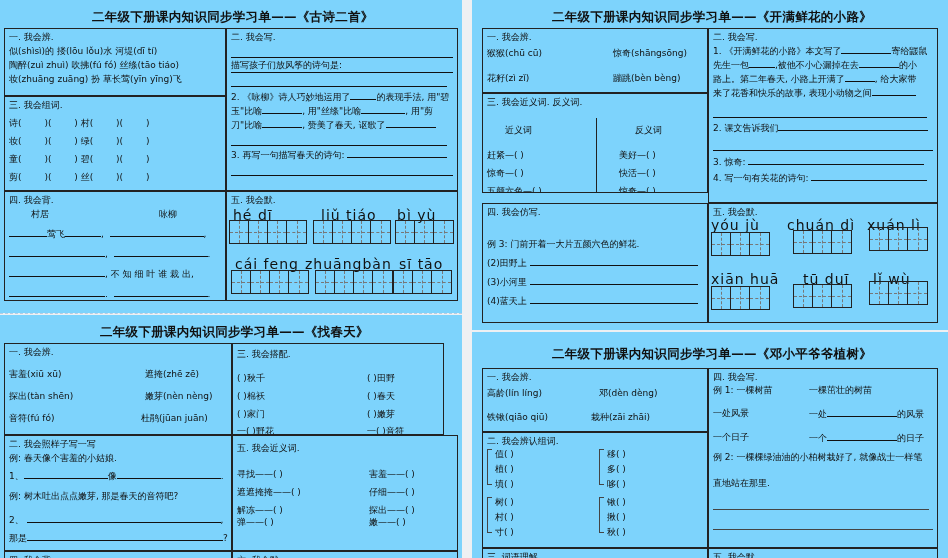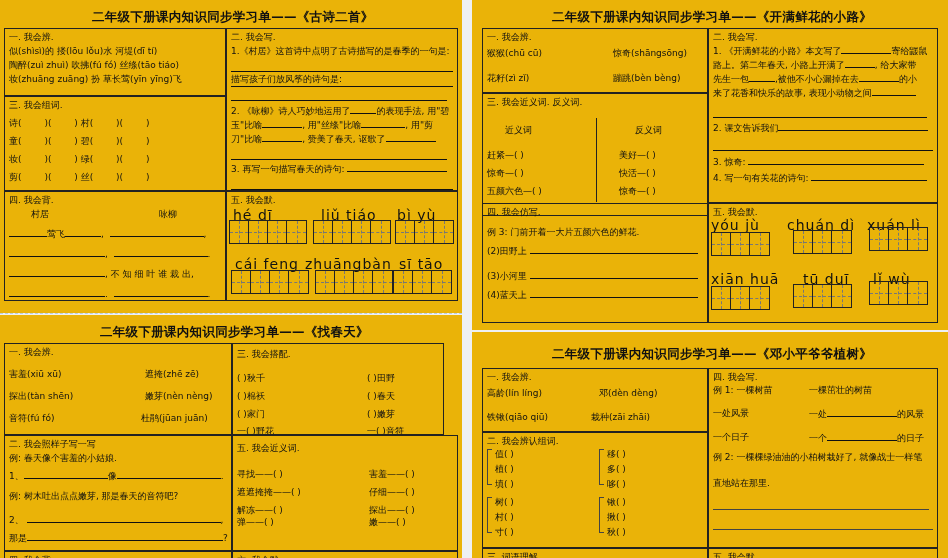--- a/index.html
+++ b/index.html
@@ -1,18 +1,18 @@
 <!DOCTYPE html>
 <html><head>
 <meta charset="utf-8">
 <style>
   * { box-sizing: border-box; margin: 0; padding: 0; }
   html, body { width: 948px; height: 558px; overflow: hidden; background: #eef0f3; }
   body { font-family: "DejaVu Sans", "Liberation Sans", sans-serif; color: #111; font-size: 9px; position: relative; }
-  .page { position: absolute; background: #eab308; overflow: hidden; }
+  .page { position: absolute; background: #7dd3fc; overflow: hidden; }
   .p1 { left: 0; top: 0; width: 462px; height: 313px; }
   .p2 { left: 472px; top: 0; width: 476px; height: 330px; }
   .p3 { left: 0; top: 315px; width: 462px; height: 243px; }
   .p4 { left: 472px; top: 332px; width: 476px; height: 226px; }
   .sep-left { position: absolute; left: 0; top: 313px; width: 462px; border-top: 1.5px dashed #b8cce0; }
   .sep-right { position: absolute; left: 472px; top: 338px; width: 476px; border-top: 2px dashed #222; }
   .gutter { position: absolute; left: 462px; top: 0; width: 10px; height: 558px; background: #eef0f3; }
   .title { position: absolute; font-weight: bold; font-size: 12.5px; white-space: nowrap; letter-spacing: 0.3px; }
   .cell { position: absolute; border: 1px solid #222; padding: 2px 4px; overflow: hidden; }
   .h { font-size: 9px; line-height: 13px; font-weight: 500; }
@@ -40,41 +40,40 @@
     <div class="h">一. 我会辨.</div>
     <div class="line">似(shìsì)的    搂(lōu lǒu)水   河堤(dī tí)</div>
     <div class="line">陶醉(zuì zhuì) 吹拂(fú fó) 丝绦(tāo tiáo)</div>
     <div class="line">妆(zhuāng zuāng) 扮  草长莺(yīn yīng)飞</div>
   </div>
 
   <div class="cell" style="left:4px;top:96px;width:222px;height:95px;">
     <div class="h">三. 我会组词.</div>
     <div style="position:relative;">
       <div class="line" style="margin-top:4px;"><span>诗</span>(&nbsp;&nbsp;&nbsp;&nbsp;&nbsp;&nbsp;&nbsp;&nbsp;)(&nbsp;&nbsp;&nbsp;&nbsp;&nbsp;&nbsp;&nbsp;&nbsp;) <span>村</span>(&nbsp;&nbsp;&nbsp;&nbsp;&nbsp;&nbsp;&nbsp;&nbsp;)(&nbsp;&nbsp;&nbsp;&nbsp;&nbsp;&nbsp;&nbsp;&nbsp;)</div>
+      <div class="line" style="margin-top:4px;"><span>妆</span>(&nbsp;&nbsp;&nbsp;&nbsp;&nbsp;&nbsp;&nbsp;&nbsp;)(&nbsp;&nbsp;&nbsp;&nbsp;&nbsp;&nbsp;&nbsp;&nbsp;) <span>绿</span>(&nbsp;&nbsp;&nbsp;&nbsp;&nbsp;&nbsp;&nbsp;&nbsp;)(&nbsp;&nbsp;&nbsp;&nbsp;&nbsp;&nbsp;&nbsp;&nbsp;)</div>
       <div class="line" style="margin-top:4px;"><span>童</span>(&nbsp;&nbsp;&nbsp;&nbsp;&nbsp;&nbsp;&nbsp;&nbsp;)(&nbsp;&nbsp;&nbsp;&nbsp;&nbsp;&nbsp;&nbsp;&nbsp;) <span>碧</span>(&nbsp;&nbsp;&nbsp;&nbsp;&nbsp;&nbsp;&nbsp;&nbsp;)(&nbsp;&nbsp;&nbsp;&nbsp;&nbsp;&nbsp;&nbsp;&nbsp;)</div>
-      <div class="line" style="margin-top:4px;"><span>妆</span>(&nbsp;&nbsp;&nbsp;&nbsp;&nbsp;&nbsp;&nbsp;&nbsp;)(&nbsp;&nbsp;&nbsp;&nbsp;&nbsp;&nbsp;&nbsp;&nbsp;) <span>绿</span>(&nbsp;&nbsp;&nbsp;&nbsp;&nbsp;&nbsp;&nbsp;&nbsp;)(&nbsp;&nbsp;&nbsp;&nbsp;&nbsp;&nbsp;&nbsp;&nbsp;)</div>
       <div class="line" style="margin-top:4px;"><span>剪</span>(&nbsp;&nbsp;&nbsp;&nbsp;&nbsp;&nbsp;&nbsp;&nbsp;)(&nbsp;&nbsp;&nbsp;&nbsp;&nbsp;&nbsp;&nbsp;&nbsp;) <span>丝</span>(&nbsp;&nbsp;&nbsp;&nbsp;&nbsp;&nbsp;&nbsp;&nbsp;)(&nbsp;&nbsp;&nbsp;&nbsp;&nbsp;&nbsp;&nbsp;&nbsp;)</div>
     </div>
   </div>
 
   <div class="cell" style="left:4px;top:191px;width:222px;height:110px;">
     <div class="h">四. 我会背.</div>
     <div class="line" style="position:relative;height:14px;">
       <span style="position:absolute;left:22px;">村居</span>
       <span style="position:absolute;left:150px;">咏柳</span>
     </div>
     <div class="line" style="margin-top:6px;"><span class="u" style="width:38px"></span><span>莺飞</span><span class="u" style="width:36px"></span>, &nbsp;<span class="u" style="width:94px"></span>,</div>
     <div class="line" style="margin-top:6px;"><span class="u" style="width:96px"></span>, &nbsp;<span class="u" style="width:94px"></span>.</div>
     <div class="line" style="margin-top:6px;"><span class="u" style="width:96px"></span>, <span>不 知 细 叶 谁 裁 出,</span></div>
     <div class="line" style="margin-top:6px;"><span class="u" style="width:96px"></span>. &nbsp;<span class="u" style="width:94px"></span>.</div>
   </div>
 
   <div class="cell" style="left:226px;top:28px;width:232px;height:163px;">
     <div class="h">二. 我会写.</div>
-    <div class="line">1.《村居》这首诗中点明了古诗描写的是春季的一句是:</div>
     <div class="fullu"></div>
     <div class="line" style="border-bottom:1px solid #111;"><span>描写孩子们放风筝的诗句是:</span></div>
     <div class="fullu" style="margin-right:6px;"></div>
     <div class="line" style="margin-top:3px;"><span>2. 《咏柳》诗人巧妙地运用了</span><span class="u" style="width:26px"></span><span>的表现手法, 用"碧</span></div>
     <div class="line"><span>玉"比喻</span><span class="u" style="width:40px"></span><span>, 用"丝绦"比喻</span><span class="u" style="width:44px"></span><span>, 用"剪</span></div>
     <div class="line"><span>刀"比喻</span><span class="u" style="width:40px"></span><span>, 赞美了春天, 讴歌了</span><span class="u" style="width:50px"></span></div>
     <div class="fullu" style="margin-right:6px;"></div>
     <div class="line" style="margin-top:2px;"><span>3. 再写一句描写春天的诗句:</span> <span class="u" style="width:100px"></span></div>
     <div class="fullu"></div>
   </div>
@@ -130,46 +129,46 @@
   <div class="title" style="left:80px;top:9px;">二年级下册课内知识同步学习单——《开满鲜花的小路》</div>
 
   <div class="cell" style="left:10px;top:28px;width:226px;height:65px;">
     <div class="h">一. 我会辨.</div>
     <div class="row" style="left:4px;top:18px;">猴猴(chū cū)</div>
     <div class="row" style="left:130px;top:18px;">惊奇(shāngsōng)</div>
     <div class="row" style="left:4px;top:43px;text-align:center;">花籽(zì  zǐ)</div>
     <div class="row" style="left:130px;top:43px;">蹦跳(bèn  bèng)</div>
   </div>
 
-  <div class="cell" style="left:10px;top:93px;width:226px;height:123px;">
+  <div class="cell" style="left:10px;top:93px;width:226px;height:100px;">
     <div class="h">三. 我会近义词. 反义词.</div>
     <div style="position:absolute;left:113px;top:24px;height:84px;border-left:1px solid #222;"></div>
     <div class="row" style="left:22px;top:30px;">近义词</div>
     <div class="row" style="left:152px;top:30px;">反义词</div>
     <div class="row" style="left:4px;top:55px;">赶紧—(          )</div>
     <div class="row" style="left:4px;top:73px;">惊奇—(          )</div>
     <div class="row" style="left:4px;top:91px;">五颜六色—(          )</div>
     <div class="row" style="left:136px;top:55px;">美好—(          )</div>
     <div class="row" style="left:136px;top:73px;">快活—(          )</div>
     <div class="row" style="left:136px;top:91px;">惊奇—(          )</div>
   </div>
 
   <div class="cell" style="left:10px;top:203px;width:226px;height:120px;">
     <div class="h">四. 我会仿写.</div>
-    <div class="line" style="margin-top:6px;font-weight:500;">例 3: 门前开着一大片五颜六色的鲜花.</div>
+    <div class="line" style="margin-top:18px;font-weight:500;">例 3: 门前开着一大片五颜六色的鲜花.</div>
     <div class="line" style="margin-top:5px;"><span>(2)田野上</span> <span class="u" style="width:168px"></span></div>
-    <div class="line" style="margin-top:11px;"><span>(3)小河里</span> <span class="u" style="width:168px"></span></div>
+    <div class="line" style="margin-top:5px;"><span>(3)小河里</span> <span class="u" style="width:168px"></span></div>
     <div class="line" style="margin-top:5px;"><span>(4)蓝天上</span> <span class="u" style="width:168px"></span></div>
   </div>
 
   <div class="cell" style="left:236px;top:28px;width:230px;height:175px;">
     <div class="h">二. 我会写.</div>
     <div class="line"><span>1. 《开满鲜花的小路》本文写了</span><span class="u" style="width:50px"></span><span>寄给鼹鼠</span></div>
+    <div class="line"><span>先生一包</span><span class="u" style="width:26px"></span><span>,被他不小心漏掉在去</span><span class="u" style="width:40px"></span><span>的小</span></div>
     <div class="line"><span>路上。第二年春天, 小路上开满了</span><span class="u" style="width:30px"></span><span>, 给大家带</span></div>
-    <div class="line"><span>先生一包</span><span class="u" style="width:26px"></span><span>,被他不小心漏掉在去</span><span class="u" style="width:40px"></span><span>的小</span></div>
     <div class="line"><span>来了花香和快乐的故事, 表现小动物之间</span><span class="u" style="width:44px"></span></div>
     <div class="fullu" style="margin-top:4px;margin-right:6px;"></div>
     <div class="line" style="margin-top:3px;"><span>2. 课文告诉我们</span><span class="u" style="width:150px"></span></div>
     <div class="fullu" style="margin-top:2px;"></div>
     <div class="line" style="margin-top:4px;"><span>3. 惊奇:</span> <span class="u" style="width:176px"></span></div>
     <div class="line" style="margin-top:2px;"><span>4. 写一句有关花的诗句:</span> <span class="u" style="width:116px"></span></div>
   </div>
 
   <div class="cell" style="left:236px;top:203px;width:230px;height:120px;">
     <div class="h">五. 我会默.</div>

